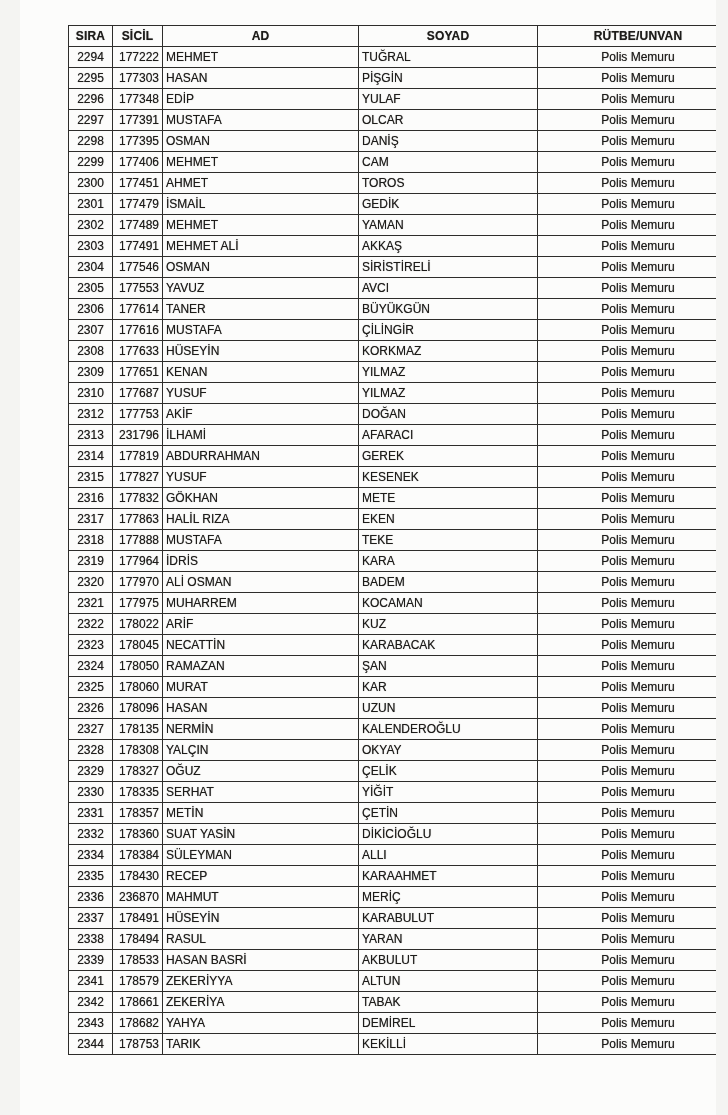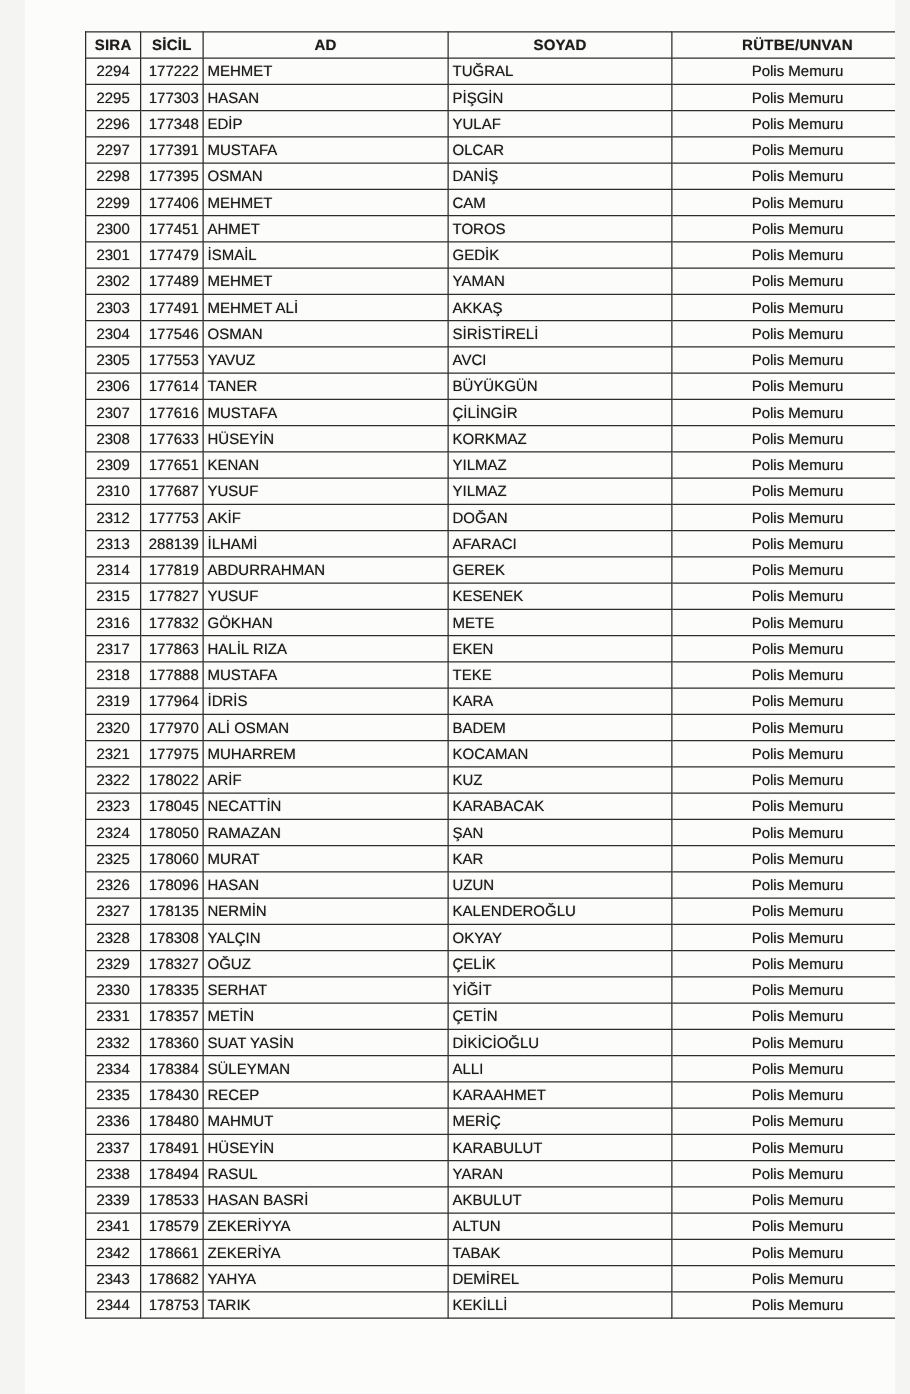--- a/index.html
+++ b/index.html
@@ -198,21 +198,21 @@
         </tr>
         <tr>
           <td class="col-sira">2312</td>
           <td class="col-sicil">177753</td>
           <td class="col-ad">AKİF</td>
           <td class="col-soyad">DOĞAN</td>
           <td class="col-rutbe">Polis Memuru</td>
         </tr>
         <tr>
           <td class="col-sira">2313</td>
-          <td class="col-sicil">288139</td>
+          <td class="col-sicil">231796</td>
           <td class="col-ad">İLHAMİ</td>
           <td class="col-soyad">AFARACI</td>
           <td class="col-rutbe">Polis Memuru</td>
         </tr>
         <tr>
           <td class="col-sira">2314</td>
           <td class="col-sicil">177819</td>
           <td class="col-ad">ABDURRAHMAN</td>
           <td class="col-soyad">GEREK</td>
           <td class="col-rutbe">Polis Memuru</td>
@@ -352,21 +352,21 @@
         </tr>
         <tr>
           <td class="col-sira">2335</td>
           <td class="col-sicil">178430</td>
           <td class="col-ad">RECEP</td>
           <td class="col-soyad">KARAAHMET</td>
           <td class="col-rutbe">Polis Memuru</td>
         </tr>
         <tr>
           <td class="col-sira">2336</td>
-          <td class="col-sicil">178480</td>
+          <td class="col-sicil">236870</td>
           <td class="col-ad">MAHMUT</td>
           <td class="col-soyad">MERİÇ</td>
           <td class="col-rutbe">Polis Memuru</td>
         </tr>
         <tr>
           <td class="col-sira">2337</td>
           <td class="col-sicil">178491</td>
           <td class="col-ad">HÜSEYİN</td>
           <td class="col-soyad">KARABULUT</td>
           <td class="col-rutbe">Polis Memuru</td>

